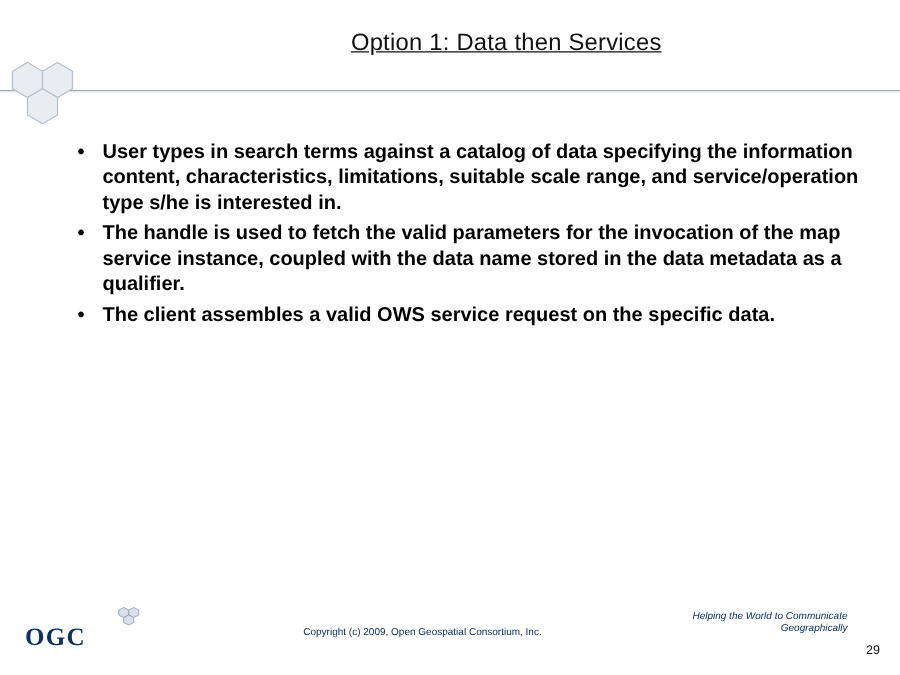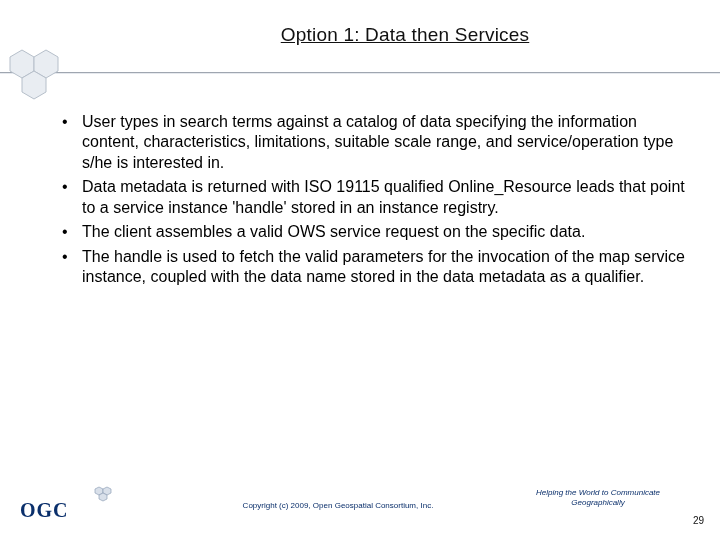--- a/index.html
+++ b/index.html
@@ -50,20 +50,21 @@
   .bullets ul {
     list-style: none;
   }
   .bullets li {
     font-size: 16px;
     line-height: 1.28;
     color: #000;
     position: relative;
     padding-left: 20px;
     margin-bottom: 4px;
+    font-weight: bold;
   }
   .bullets li::before {
     content: "•";
     position: absolute;
     left: 0;
     top: 0;
     font-size: 16px;
     color: #000;
   }
   .footer {
@@ -99,21 +100,21 @@
   }
   .tagline {
     position: absolute;
     right: 28px;
     bottom: 20px;
     width: 160px;
     font-size: 8px;
     font-style: italic;
     color: #0a2f6b;
     line-height: 1.25;
-    text-align: center;
+    text-align: right;
   }
   .pagenum {
     position: absolute;
     right: 2px;
     bottom: 2px;
     font-size: 10px;
     color: #111;
   }
 </style>
 </head>
@@ -131,23 +132,22 @@
       <polygon points="18,2 30,9 30,23 18,30 6,23 6,9"></polygon>
       <polygon points="42,2 54,9 54,23 42,30 30,23 30,9"></polygon>
       <polygon points="30,23 42,30 42,44 30,51 18,44 18,30"></polygon>
     </g>
   </svg>
 </div>
 
 <div class="bullets">
   <ul>
     <li>User types in search terms against a catalog of data specifying the information content, characteristics, limitations, suitable scale range, and service/operation type s/he is interested in.</li>
-    <li>Data metadata is returned with ISO 19115 qualified Online_Resource leads that point to a service instance 'handle' stored in an instance registry.</li>
+    <li>The handle is used to fetch the valid parameters for the invocation of the map service instance, coupled with the data name stored in the data metadata as a qualifier.</li>
     <li>The client assembles a valid OWS service request on the specific data.</li>
-    <li>The handle is used to fetch the valid parameters for the invocation of the map service instance, coupled with the data name stored in the data metadata as a qualifier.</li>
   </ul>
 </div>
 
 <div class="footer">
   <div class="logo">OGC</div>
   <div class="hex-mini">
     <svg width="18" height="16" viewBox="0 0 18 16">
       <g fill="#d9e0ea" stroke="#90a0b8" stroke-width="0.7">
         <polygon points="5,1 9,3 9,7 5,9 1,7 1,3"></polygon>
         <polygon points="13,1 17,3 17,7 13,9 9,7 9,3"></polygon>

